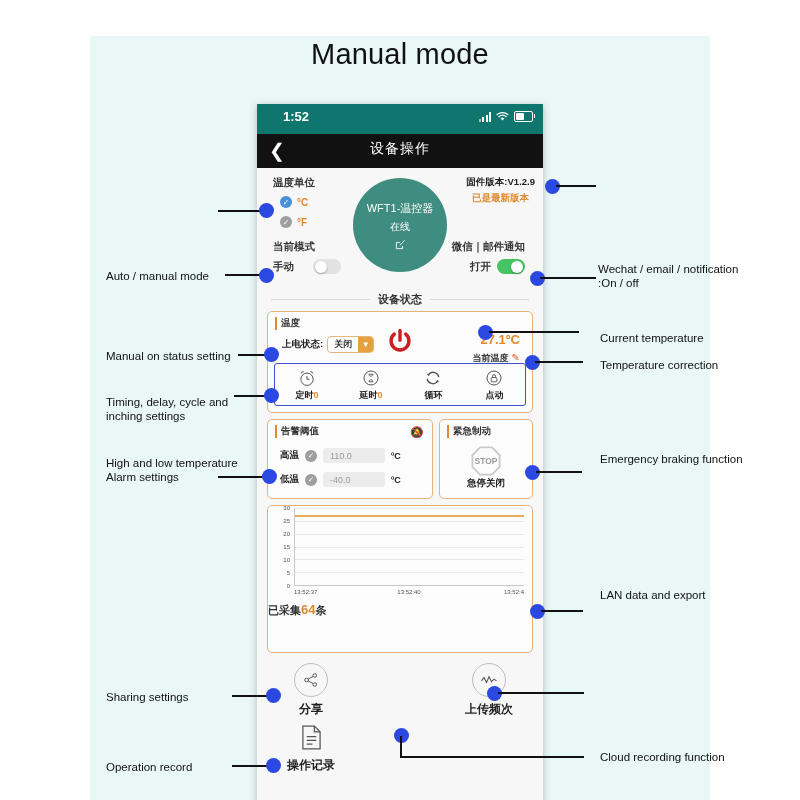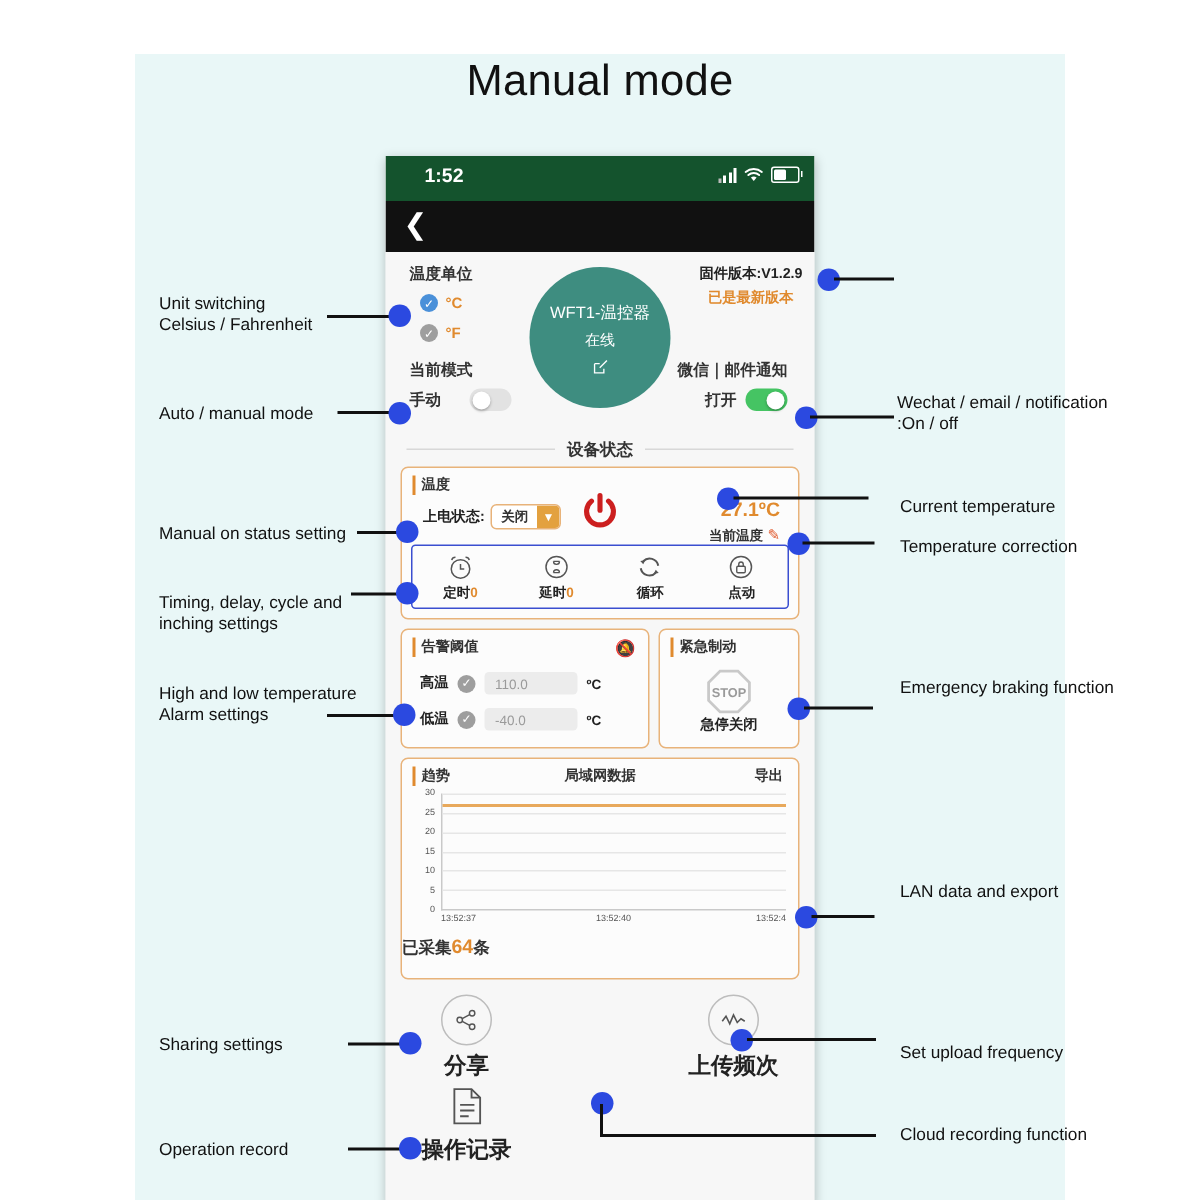--- a/index.html
+++ b/index.html
@@ -21,21 +21,21 @@
     font-size:29px;color:#111;letter-spacing:.2px;
   }
   
   .phone{
     position:absolute;left:257px;top:68px;width:286px;height:700px;
     background:#f7f7f7;
     box-shadow:0 2px 7px rgba(0,0,0,.25);
     overflow:hidden;
   }
   .statusbar{
-    height:30px;background:#14532d;color:#fff;position:relative;
+    height:30px;background:#0f766e;color:#fff;position:relative;
   }
   .sb-time{position:absolute;left:26px;top:5px;font-size:13px;font-weight:bold;}
   .sb-icons{position:absolute;right:10px;top:7px;display:flex;align-items:center;gap:5px;}
   .bars{display:flex;align-items:flex-end;gap:1.5px;height:10px;}
   .bars i{display:block;width:2px;background:#fff;}
   .bars i:nth-child(1){height:3px;background:#bbb;}
   .bars i:nth-child(2){height:5px;}
   .bars i:nth-child(3){height:7px;}
   .bars i:nth-child(4){height:10px;}
   .batt{width:17px;height:9px;border:1.3px solid #fff;border-radius:2px;position:relative;}
@@ -166,21 +166,21 @@
   .gl{position:absolute;left:0;right:0;height:1px;background:#e6e6e6;}
   .series{position:absolute;left:0;right:0;height:1.6px;background:#e8a95c;}
   .xax{position:absolute;left:20px;right:0;bottom:0;height:12px;}
   .xt{position:absolute;font-size:6px;color:#555;top:1px;}
   .collected{text-align:left;font-size:11px;color:#333;font-weight:bold;margin-top:2px;}
   .collected b{color:#e08a2e;font-size:13px;}
 
   
   .botgrid{position:relative;height:118px;margin-top:4px;}
   .bi{position:absolute;width:76px;text-align:center;}
-  .bi .cap{font-size:15px;color:#222;font-weight:bold;margin-top:4px;}
+  .bi .cap{font-size:12px;color:#222;font-weight:bold;margin-top:4px;}
   .circ{width:32px;height:32px;border-radius:50%;border:1.2px solid #bdbdbd;margin:0 auto;display:flex;align-items:center;justify-content:center;}
 
   
   .ann{position:absolute;font-size:11.5px;color:#111;line-height:14px;}
   .dot{position:absolute;width:15px;height:15px;border-radius:50%;background:#2b49e0;}
   .lead{position:absolute;height:2.4px;background:#111;}
   .leadv{position:absolute;width:2.4px;background:#111;}
 </style>
 </head>
 <body>
@@ -207,20 +207,21 @@
           <path d="M1.1 2.6 a8.6 8.6 0 0 1 10.8 0" stroke="#fff" stroke-width="1.3" fill="none" stroke-linecap="round"></path>
         </svg>
         <span class="batt">
             <i></i>
           </span>
       </div>
     </div>
 
     <div class="navbar">
       <div class="nav-back">❮</div>
+      <div class="nav-title">设备操作</div>
     </div>
 
     <div class="screen">
 
       <div class="topsec">
         <div class="lbl t-unitlabel">温度单位</div>
 
         <div class="radio-row r-c">
           <span class="chk on">✓</span>
           <span class="unit-txt">°C</span>
@@ -342,25 +343,20 @@
           <div class="card-title" style="margin-left:7px">紧急制动</div>
           <svg class="stop" width="34" height="34" viewBox="0 0 40 40">
             <polygon points="13,4 27,4 36,13 36,27 27,36 13,36 4,27 4,13" fill="none" stroke="#c9c9c9" stroke-width="2.2"></polygon>
             <text x="20" y="24" font-size="10" font-family="Liberation Sans, sans-serif" fill="#9a9a9a" text-anchor="middle" font-weight="bold">STOP</text>
           </svg>
           <div class="brake-txt">急停关闭</div>
         </div>
       </div>
 
       <div class="card chart-card">
-        <div class="chart-head">
-          <div class="ch-left">趋势</div>
-          <div class="ch-mid">局域网数据</div>
-          <div class="ch-right">导出</div>
-        </div>
         <div class="plot">
           <div class="yax">
               <div class="yt" style="top: 100%;">0</div>
               <div class="yt" style="top: 83.3333%;">5</div>
               <div class="yt" style="top: 66.6667%;">10</div>
               <div class="yt" style="top: 50%;">15</div>
               <div class="yt" style="top: 33.3333%;">20</div>
               <div class="yt" style="top: 16.6667%;">25</div>
               <div class="yt" style="top: 0%;">30</div>
             </div>
@@ -413,21 +409,20 @@
               <path d="M6 12 h10 M6 16 h10 M6 20 h6" stroke="#555" stroke-width="1.3"></path>
             </svg>
           </div>
           <div class="cap">操作记录</div>
         </div>
       </div>
 
     </div>
   </div>
 
-  <div class="ann" style="left:106px;top:160px;width:160px">Unit switching<br>Celsius / Fahrenheit</div>
   <div class="lead" style="left:218px;top:174px;width:44px"></div>
   <div class="dot" style="left:259px;top:167px"></div>
 
   <div class="ann" style="left:106px;top:233px;width:160px">Auto / manual mode</div>
   <div class="lead" style="left:225px;top:238px;width:38px"></div>
   <div class="dot" style="left:259px;top:232px"></div>
 
   <div class="ann" style="left:106px;top:313px;width:180px">Manual on status setting</div>
   <div class="lead" style="left:238px;top:318px;width:30px"></div>
   <div class="dot" style="left:264px;top:311px"></div>
@@ -466,20 +461,19 @@
   <div class="dot" style="left:525px;top:429px"></div>
   <div class="lead" style="left:536px;top:435px;width:46px"></div>
   <div class="ann" style="left:600px;top:416px;width:200px">Emergency braking function</div>
 
   <div class="dot" style="left:530px;top:568px"></div>
   <div class="lead" style="left:541px;top:574px;width:42px"></div>
   <div class="ann" style="left:600px;top:552px;width:190px">LAN data and export</div>
 
   <div class="dot" style="left:487px;top:650px"></div>
   <div class="lead" style="left:498px;top:656px;width:86px"></div>
-  <div class="ann" style="left:600px;top:659px;width:190px">Set upload frequency</div>
 
   <div class="dot" style="left:394px;top:692px"></div>
   <div class="leadv" style="left:400px;top:700px;height:22px"></div>
   <div class="lead" style="left:400px;top:720px;width:184px"></div>
   <div class="ann" style="left:600px;top:714px;width:200px">Cloud recording function</div>
 
 </div>
 
 </body></html>

